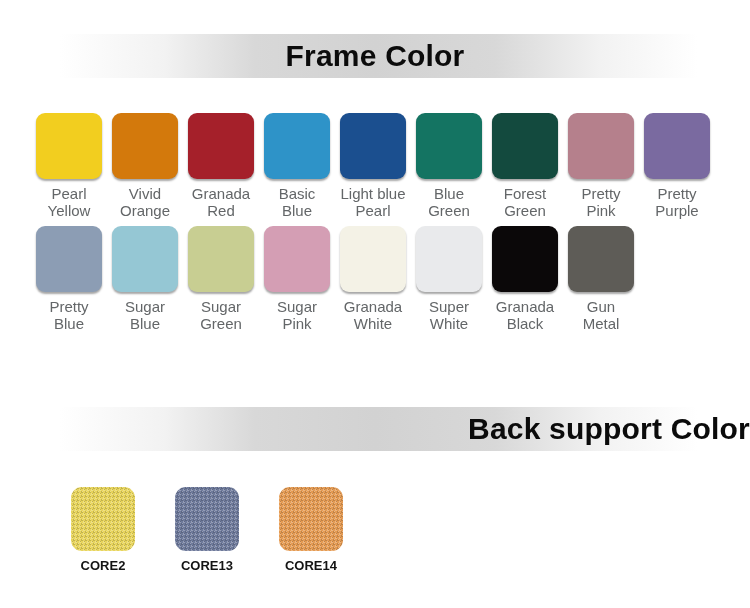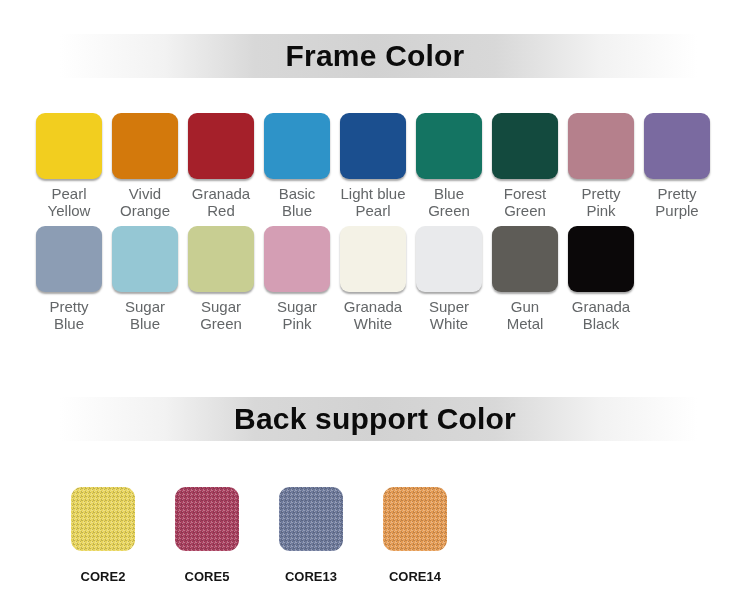--- a/index.html
+++ b/index.html
@@ -37,21 +37,21 @@
   }
   .section-header .title {
     font-size: 30px;
     font-weight: bold;
     color: #0b0b0b;
     letter-spacing: 0.2px;
     line-height: 1;
     white-space: nowrap;
   }
   #frame-header { top: 34px; }
-  #back-header  { top: 397px; }
+  #back-header  { top: 407px; justify-content: flex-end; }
 
   
   #frame-grid {
     position: absolute;
     top: 113px;
     left: 36px;
     width: 682px;
     display: flex;
     flex-direction: column;
     row-gap: 7px;
@@ -109,21 +109,21 @@
     content: "";
     position: absolute;
     inset: 0;
     background-image:
       linear-gradient(45deg,  rgba(255,255,255,0.26) 25%, transparent 25%, transparent 75%, rgba(255,255,255,0.26) 75%),
       linear-gradient(45deg,  rgba(0,0,0,0.16) 25%, transparent 25%, transparent 75%, rgba(0,0,0,0.16) 75%);
     background-size: 4px 4px, 4px 4px;
     background-position: 0 0, 2px 2px;
   }
   .fabric-label {
-    margin-top: 18px;
+    margin-top: 7px;
     font-size: 13px;
     font-weight: bold;
     color: #141414;
     text-align: center;
     white-space: nowrap;
   }
 </style>
 </head>
 <body>
 
@@ -205,46 +205,42 @@
       <div class="frame-chip" style="background-color: rgb(244, 242, 230);"></div>
       <div class="frame-label">Granada
 White</div>
     </div>
     <div class="frame-item">
       <div class="frame-chip" style="background-color: rgb(233, 234, 236);"></div>
       <div class="frame-label">Super
 White</div>
     </div>
     <div class="frame-item">
+      <div class="frame-chip" style="background-color: rgb(11, 8, 9);"></div>
+      <div class="frame-label">Granada
+Black</div>
+    </div>
+    <div class="frame-item">
       <div class="frame-chip" style="background-color: rgb(94, 92, 87);"></div>
       <div class="frame-label">Gun
 Metal</div>
-    </div>
-    <div class="frame-item">
-      <div class="frame-chip" style="background-color: rgb(11, 8, 9);"></div>
-      <div class="frame-label">Granada
-Black</div>
     </div>
   </div>
 </div>
 
 <div class="section-header" id="back-header">
   <div class="title">Back support Color</div>
 </div>
 
 <div id="back-grid">
   <div class="fabric-item">
     <div class="fabric-chip" style="background-color: rgb(232, 213, 92);"></div>
     <div class="fabric-label">CORE2</div>
   </div>
   <div class="fabric-item">
-    <div class="fabric-chip" style="background-color: rgb(168, 63, 94);"></div>
-    <div class="fabric-label">CORE5</div>
-  </div>
-  <div class="fabric-item">
     <div class="fabric-chip" style="background-color: rgb(110, 122, 155);"></div>
     <div class="fabric-label">CORE13</div>
   </div>
   <div class="fabric-item">
     <div class="fabric-chip" style="background-color: rgb(229, 155, 83);"></div>
     <div class="fabric-label">CORE14</div>
   </div>
 </div>
 
 </body></html>

